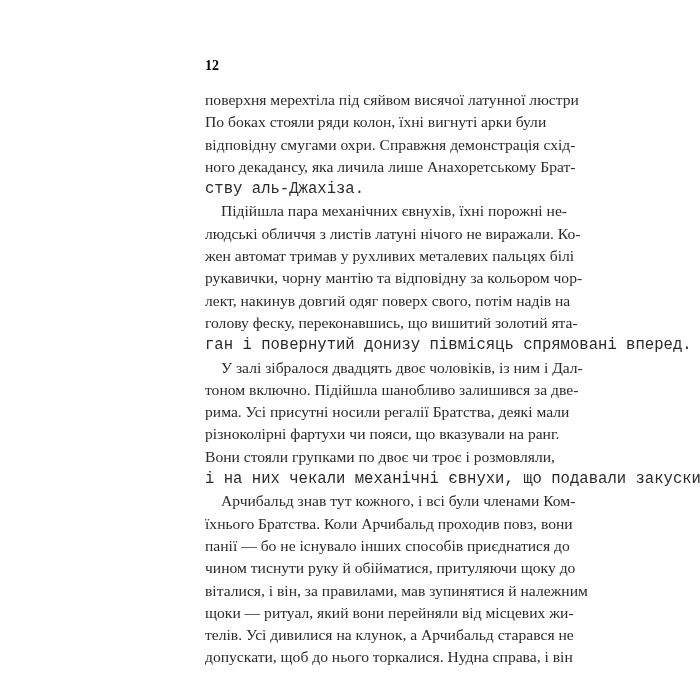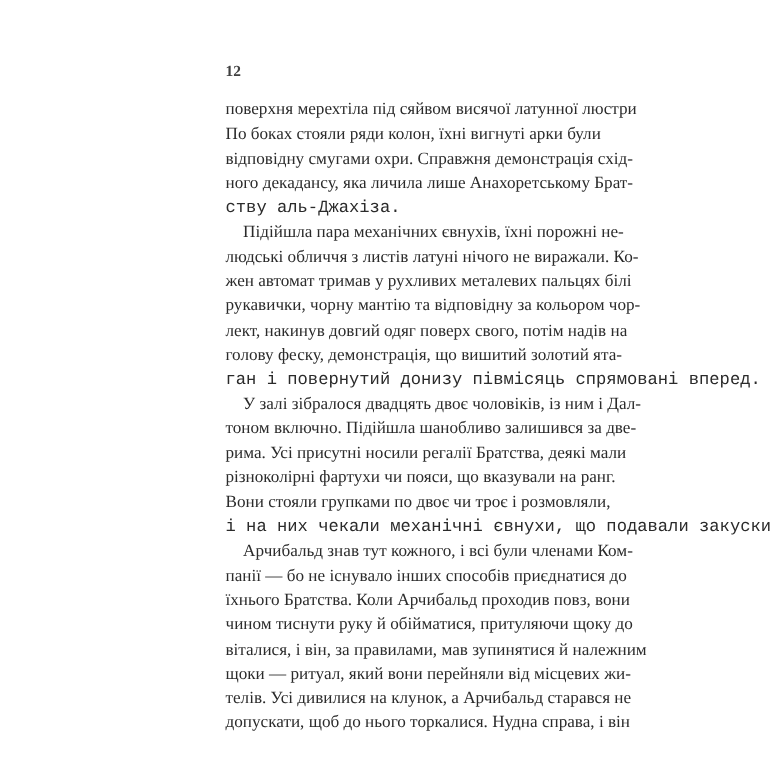--- a/index.html
+++ b/index.html
@@ -1,21 +1,21 @@
 <!DOCTYPE html>
 <html><head>
   <meta charset="utf-8">
   <style>
     html, body { margin: 0; padding: 0; background: #ffffff; }
     body { width: 700px; height: 700px; position: relative; overflow: hidden; }
     .page { position: absolute; left: 0; top: 0; width: 700px; height: 700px; background: #ffffff; }
     .page-number {
       position: absolute; left: 205px; top: 58px;
       font-family: "Liberation Serif", serif; font-weight: bold;
-      font-size: 14px; color: #404040;
+      font-size: 14px; color: #000000;
     }
     .text-block {
       position: absolute; left: 205px; top: 89px; width: 310px;
       font-family: "Liberation Serif", serif; font-size: 15.6px;
       line-height: 22.3px; color: #2b2b2b;
     }
     .line {
       display: block; white-space: nowrap; text-align: justify;
       text-align-last: justify; height: 22.3px;
     }
@@ -34,35 +34,35 @@
         <span class="line">відповідну смугами охри. Справжня демонстрація схід-</span>
         <span class="line">ного декадансу, яка личила лише Анахоретському Брат-</span>
         <span class="line last">ству аль-Джахіза.</span>
       </div>
       <div>
         <span class="line indent">Підійшла пара механічних євнухів, їхні порожні не-</span>
         <span class="line">людські обличчя з листів латуні нічого не виражали. Ко-</span>
         <span class="line">жен автомат тримав у рухливих металевих пальцях білі</span>
         <span class="line">рукавички, чорну мантію та відповідну за кольором чор-</span>
         <span class="line">лект, накинув довгий одяг поверх свого, потім надів на</span>
-        <span class="line">голову феску, демонстрація, що вишитий золотий ята-</span>
+        <span class="line">голову феску, переконавшись, що вишитий золотий ята-</span>
         <span class="line last">ган і повернутий донизу півмісяць спрямовані вперед.</span>
       </div>
       <div>
         <span class="line indent">У залі зібралося двадцять двоє чоловіків, із ним і Дал-</span>
         <span class="line">тоном включно. Підійшла шанобливо залишився за две-</span>
         <span class="line">рима. Усі присутні носили регалії Братства, деякі мали</span>
         <span class="line">різноколірні фартухи чи пояси, що вказували на ранг.</span>
         <span class="line">Вони стояли групками по двоє чи троє і розмовляли,</span>
         <span class="line last">і на них чекали механічні євнухи, що подавали закуски.</span>
       </div>
       <div>
         <span class="line indent">Арчибальд знав тут кожного, і всі були членами Ком-</span>
+        <span class="line">їхнього Братства. Коли Арчибальд проходив повз, вони</span>
         <span class="line">панії — бо не існувало інших способів приєднатися до</span>
-        <span class="line">їхнього Братства. Коли Арчибальд проходив повз, вони</span>
         <span class="line">чином тиснути руку й обійматися, притуляючи щоку до</span>
         <span class="line">віталися, і він, за правилами, мав зупинятися й належним</span>
         <span class="line">щоки — ритуал, який вони перейняли від місцевих жи-</span>
         <span class="line">телів. Усі дивилися на клунок, а Арчибальд старався не</span>
         <span class="line">допускати, щоб до нього торкалися. Нудна справа, і він</span>
       </div>
     </div>
 </div>
 
 </body></html>

